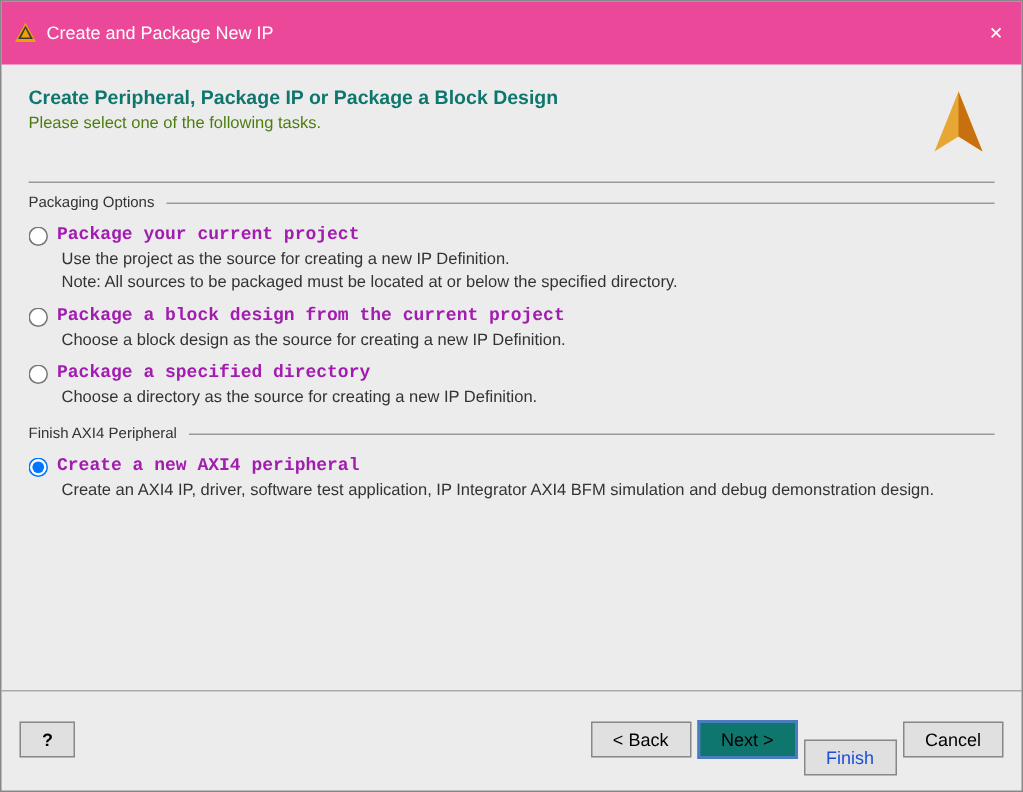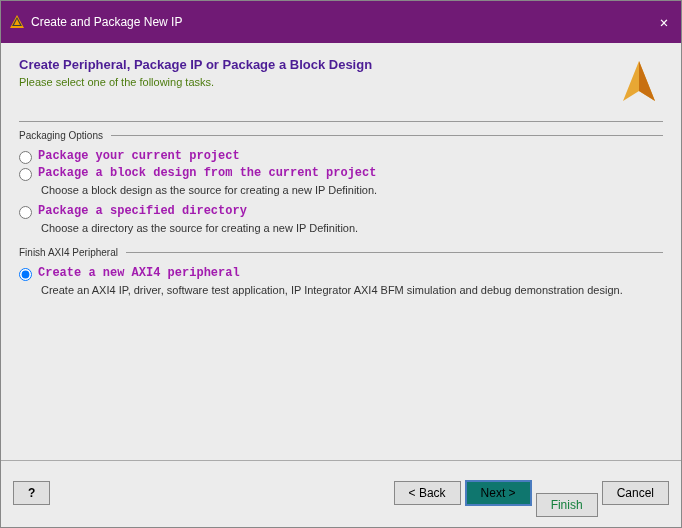--- a/index.html
+++ b/index.html
@@ -13,21 +13,21 @@
     }
     .window {
       width: 682px;
       height: 528px;
       display: flex;
       flex-direction: column;
       border: 1px solid #888;
       background: #ececec;
     }
     .titlebar {
-      background: #701a75;
+      background: #ec4899;
       color: white;
       display: flex;
       align-items: center;
       padding: 21px 8px;
       height: 14px;
       flex-shrink: 0;
     }
     .titlebar-icon {
       width: 16px;
       height: 16px;
@@ -58,21 +58,21 @@
     .header-section {
       display: flex;
       justify-content: space-between;
       align-items: flex-start;
       margin-bottom: 12px;
     }
     .header-text h2 {
       font-size: 13px;
       font-weight: bold;
       font-family: Arial, sans-serif;
-      color: #4c1d95;
+      color: #0f766e;
       margin-bottom: 4px;
     }
     .header-text p {
       font-size: 11px;
       font-family: Arial, sans-serif;
       color: #4d7c0f;
     }
     .logo {
       width: 48px;
       height: 48px;
@@ -136,21 +136,21 @@
     }
     .btn-help {
       min-width: 36px;
       font-weight: bold;
     }
     .btn-next {
       background: #0f766e;
       border: 2px solid #4a7cbf;
     }
     .btn-disabled {
-      color: #15803d;
+      color: #1d4ed8;
       cursor: default;
       margin-top: 24px;
     }
     .divider-line {
       display: flex;
       align-items: center;
       margin-bottom: 8px;
     }
     .divider-text {
       font-family: Arial, sans-serif;
@@ -200,20 +200,21 @@
       <span class="divider-text">Packaging Options</span>
       <div class="divider-hr"></div>
     </div>
 
     <div class="option-group">
 
       <div class="option-row">
         <input type="radio" name="packaging" id="opt1" style="">
         <label for="opt1" class="option-label">Package your current project</label>
       </div>
+      <div class="option-desc">Use the project as the source for creating a new IP Definition.<br>Note: All sources to be packaged must be located at or below the <span>specified</span> directory.</div>
 
       <div class="option-row">
         <input type="radio" name="packaging" id="opt2" style="">
         <label for="opt2" class="option-label">Package a block design from the current project</label>
       </div>
       <div class="option-desc"><span>Choose</span> a block design as <span>the</span> source for creating a new IP <span>Definition</span>.</div>
 
       <div class="option-row">
         <input type="radio" name="packaging" id="opt3" style="">
         <label for="opt3" class="option-label">Package a specified directory</label>

